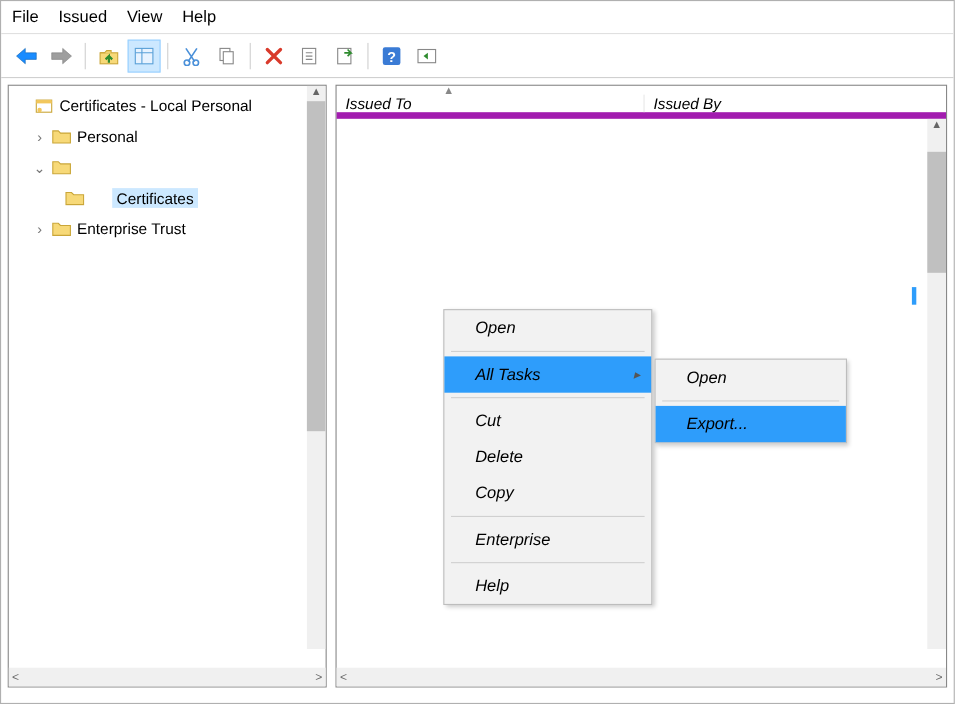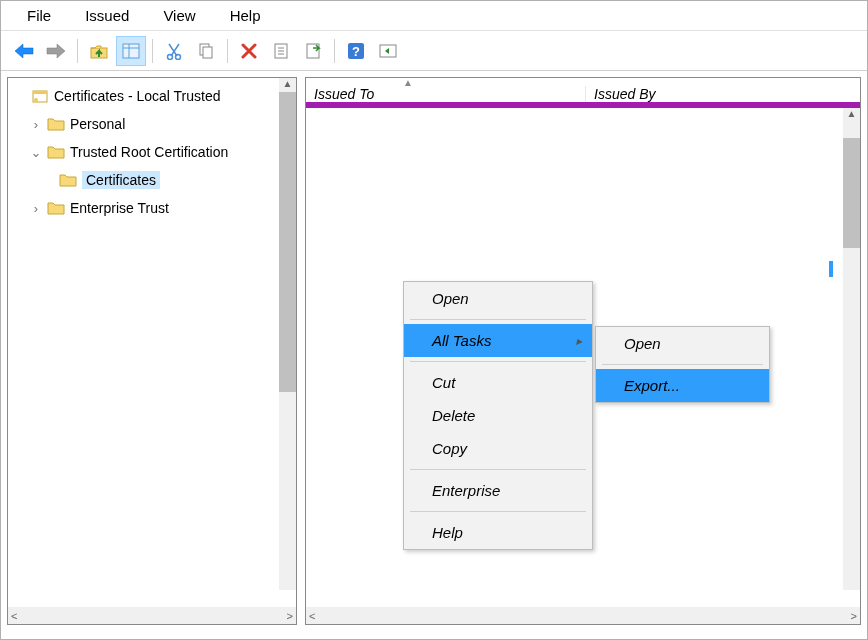--- a/index.html
+++ b/index.html
@@ -14,21 +14,21 @@
       position: relative;
       border: 1px solid #b0b0b0;
     }
     .menubar {
       display: flex;
       padding: 6px 10px;
       gap: 18px;
       font-size: 15px;
       border-bottom: 1px solid #e0e0e0;
     }
-    .menubar span { cursor: default; margin-left: 16px; }
+    .menubar span { cursor: default; }
     .toolbar {
       display: flex;
       align-items: center;
       padding: 4px 8px;
       gap: 2px;
       border-bottom: 1px solid #d0d0d0;
       height: 40px;
     }
     .toolbar .btn {
       width: 30px; height: 30px;
@@ -69,21 +69,21 @@
     }
     .tree-row .expander {
       width: 16px; text-align: center; color: #777; font-size: 13px; margin-right: 2px;
     }
     .tree-row .icon { width: 20px; display: inline-flex; align-items: center; justify-content: center; margin-right: 4px; }
     .tree-row.selected .label {
       background: #cce8ff;
       padding: 1px 4px;
     }
     .indent-1 { padding-left: 18px; }
-    .indent-2 { padding-left: 48px; }
+    .indent-2 { padding-left: 48px; gap: 20px; }
     .list-header {
       display: flex;
       border-bottom: 6px solid #a21caf;
       height: 30px;
       align-items: flex-end;
       font-size: 14px;
       position: relative;
       font-style: italic;
     }
     .col { padding: 0 8px; }
@@ -226,39 +226,38 @@
       <div class="tree">
         <div class="tree-row">
           <span class="expander"></span>
           <span class="icon">
             <svg width="18" height="16" viewBox="0 0 18 16">
                 <rect x="2" y="3" width="14" height="11" fill="#fff" stroke="#caa638"></rect>
                 <rect x="2" y="3" width="14" height="3" fill="#f2c75c"></rect>
                 <circle cx="5" cy="12" r="2" fill="#f2c75c"></circle>
               </svg>
           </span>
-          <span class="label">Certificates - Local Trusted</span>
+          <span class="label">Certificates - Local Personal</span>
         </div>
         <div class="tree-row indent-1">
           <span class="expander">›</span>
           <span class="icon">
             <svg width="18" height="14" viewBox="0 0 18 14">
                 <path d="M1 3 L1 13 L17 13 L17 4 L8 4 L6 2 L1 2 Z" fill="#f7d978" stroke="#caa638"></path>
               </svg>
           </span>
           <span class="label">Personal</span>
         </div>
         <div class="tree-row indent-1">
           <span class="expander">⌄</span>
           <span class="icon">
             <svg width="18" height="14" viewBox="0 0 18 14">
                 <path d="M1 3 L1 13 L17 13 L17 4 L8 4 L6 2 L1 2 Z" fill="#f7d978" stroke="#caa638"></path>
               </svg>
           </span>
-          <span class="label">Trusted Root Certification</span>
         </div>
         <div class="tree-row indent-2 selected">
           <span class="icon">
             <svg width="18" height="14" viewBox="0 0 18 14">
                 <path d="M1 3 L1 13 L17 13 L17 4 L8 4 L6 2 L1 2 Z" fill="#f7d978" stroke="#caa638"></path>
               </svg>
           </span>
           <span class="label">Certificates</span>
         </div>
         <div class="tree-row indent-1">

